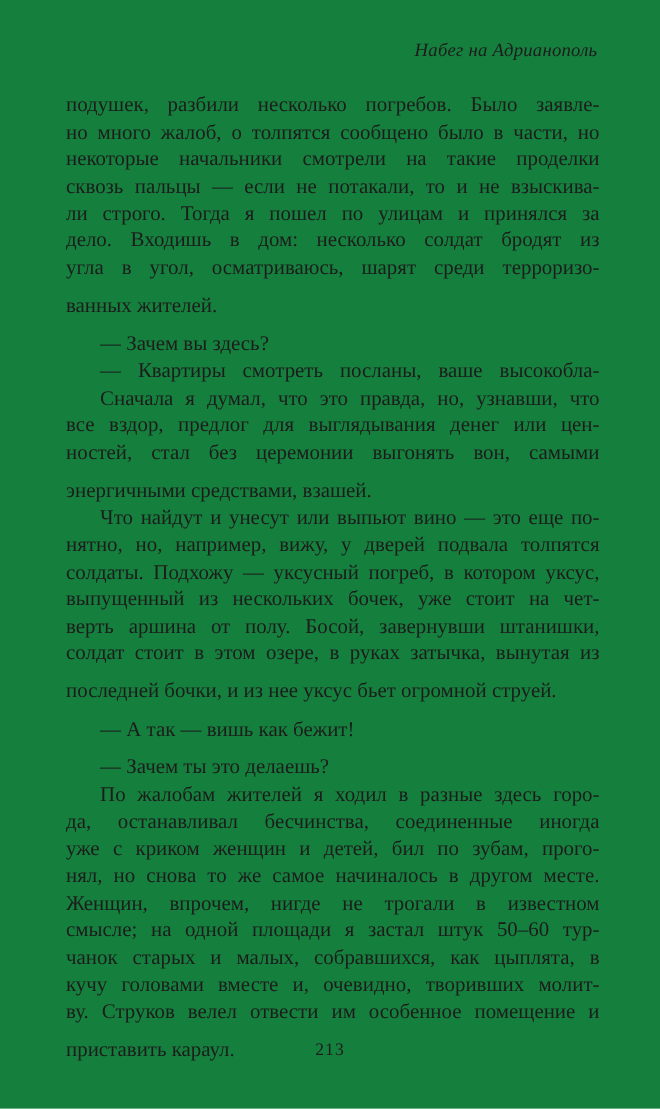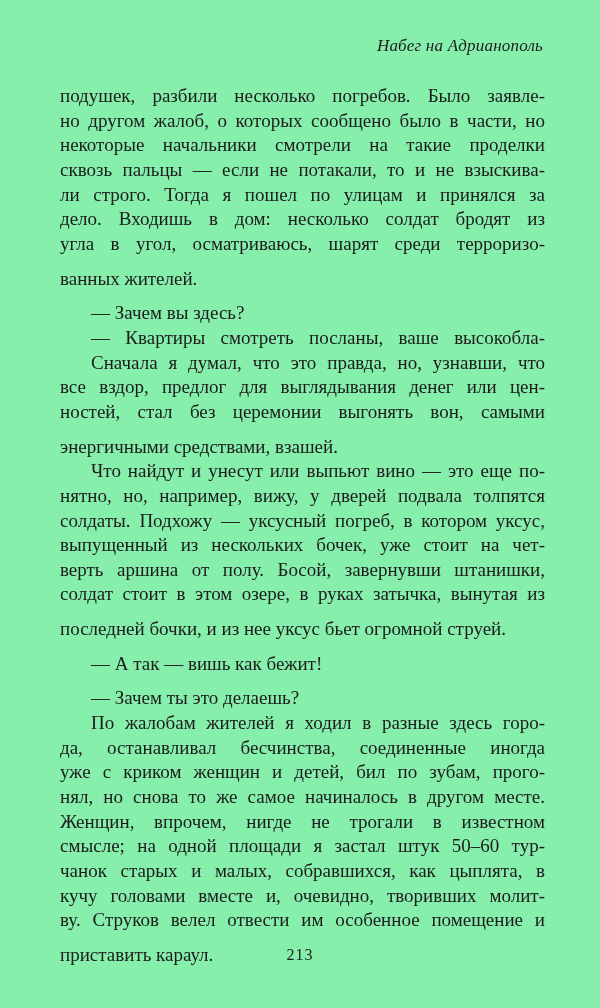--- a/index.html
+++ b/index.html
@@ -1,20 +1,20 @@
 <!DOCTYPE html>
 <html><head>
 <meta charset="utf-8">
 <style>
   html, body { margin: 0; padding: 0; background: #ffffff; }
   .page {
     position: relative;
     width: 600px;
     height: 1008px;
-    background: #86efac;
+    background: #15803d;
     font-family: "Liberation Serif", serif;
     color: #1c1c1c;
     overflow: hidden;
   }
   .running-header {
     position: absolute;
     top: 36px;
     right: 57px;
     font-style: italic;
     font-size: 17px;
@@ -50,21 +50,21 @@
 </style>
 </head>
 <body>
 
 <div class="page">
   <div class="running-header">Набег на Адрианополь</div>
 
   <div class="body-text">
 
   <p class="line">подушек, разбили несколько погребов. Было заявле-</p>
-      <p class="line">но другом жалоб, о которых сообщено было в части, но</p>
+      <p class="line">но много жалоб, о толпятся сообщено было в части, но</p>
       <p class="line">некоторые начальники смотрели на такие проделки</p>
       <p class="line">сквозь пальцы — если не потакали, то и не взыскива-</p>
       <p class="line">ли строго. Тогда я пошел по улицам и принялся за</p>
       <p class="line">дело. Входишь в дом: несколько солдат бродят из</p>
       <p class="line">угла в угол, осматриваюсь, шарят среди терроризо-</p>
       <p class="line last">ванных жителей.</p>
       <p class="line indent last">— Зачем вы здесь?</p>
       <p class="line indent">— Квартиры смотреть посланы, ваше высокобла-</p>
       <p class="line indent">Сначала я думал, что это правда, но, узнавши, что</p>
       <p class="line">все вздор, предлог для выглядывания денег или цен-</p>

